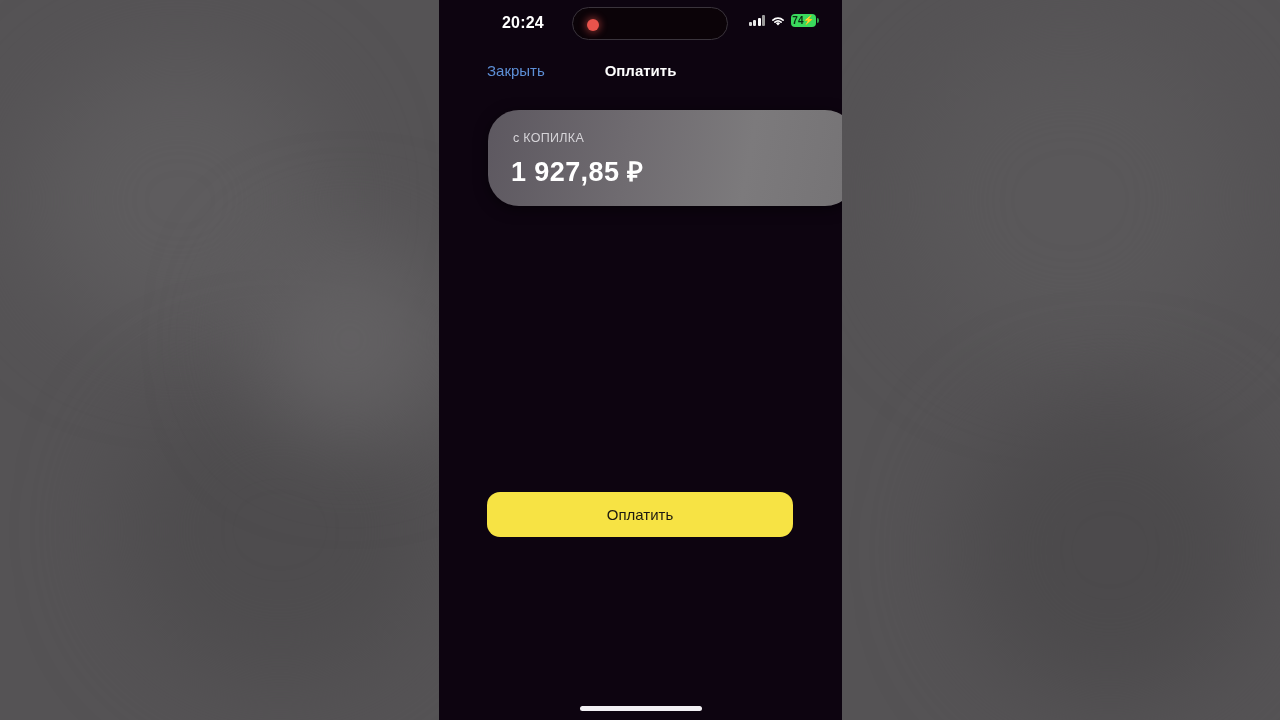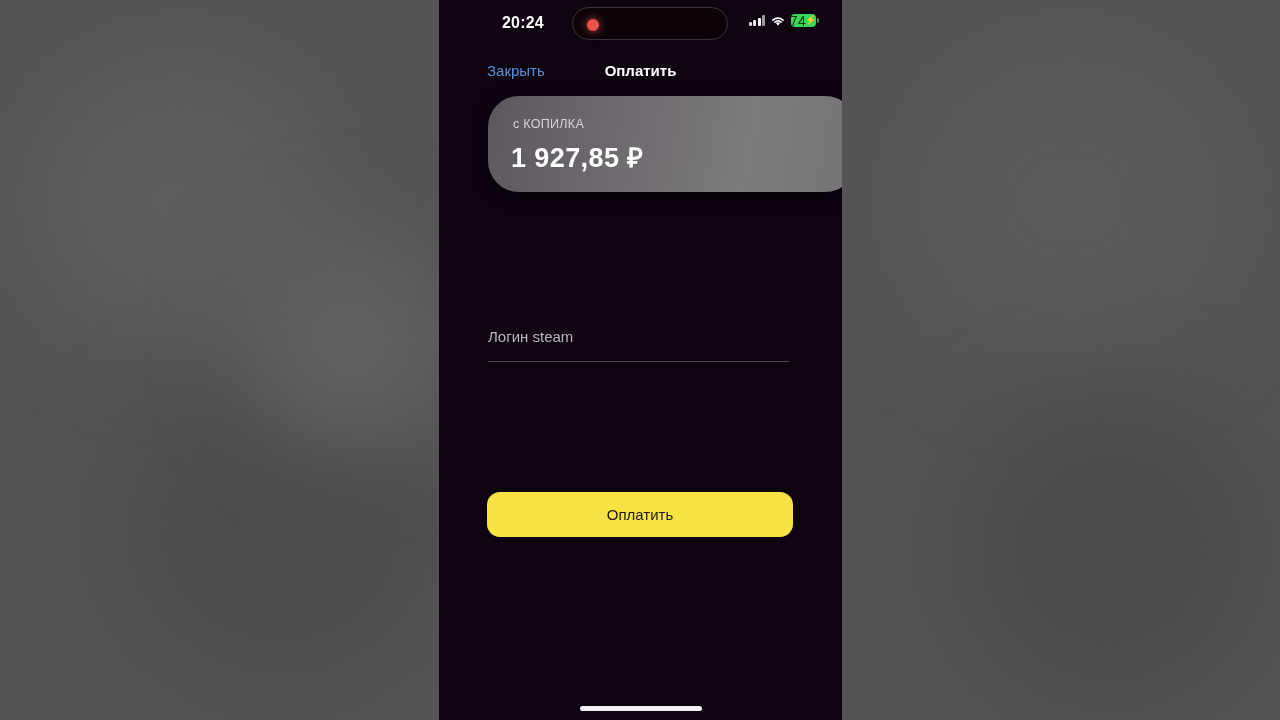--- a/index.html
+++ b/index.html
@@ -115,22 +115,22 @@
     right: -3px;
     top: 4px;
     width: 2px;
     height: 5px;
     border-radius: 0 2px 2px 0;
     background: #3ad95c;
     opacity: .75;
   }
   #battery-level {
     color: #0b2a12;
-    font-size: 14px;
-    font-weight: normal;
+    font-size: 10px;
+    font-weight: bold;
     line-height: 1;
   }
   #battery-bolt { color: #0b2a12; font-size: 9px; line-height: 1; margin-left: 0px; }
 
   
   #navbar {
     position: absolute;
     left: 0;
     top: 58px;
     width: 100%;
@@ -152,21 +152,21 @@
     text-align: center;
     color: #ffffff;
     font-size: 15px;
     font-weight: bold;
   }
 
   
   #balance-card {
     position: absolute;
     left: 49px;
-    top: 96px;
+    top: 110px;
     width: 368px;
     height: 96px;
     border-radius: 31px;
     background: linear-gradient(100deg, #5d5860 0%, #6f6b70 38%, #7c7a7c 70%, #757375 100%);
     box-shadow: 0 3px 14px rgba(0,0,0,.55);
   }
   #balance-source {
     position: absolute;
     left: 25px;
     top: 21px;
@@ -319,24 +319,20 @@
       <div id="btn-close">Закрыть</div>
       <div id="nav-title">Оплатить</div>
     </div>
 
     <div id="balance-card">
       <div id="balance-source">с КОПИЛКА</div>
       <div id="balance-amount">1 927,85 ₽</div>
     </div>
 
 
-    <div class="field" id="field-login">
-      <div class="ph">Логин steam</div>
-      <div class="rule"></div>
-    </div>
 
 
     <button id="pay-button">
       <span id="pay-button-label">Оплатить</span>
     </button>
 
     <div id="home-indicator"></div>
 
   </div>
 </div>

